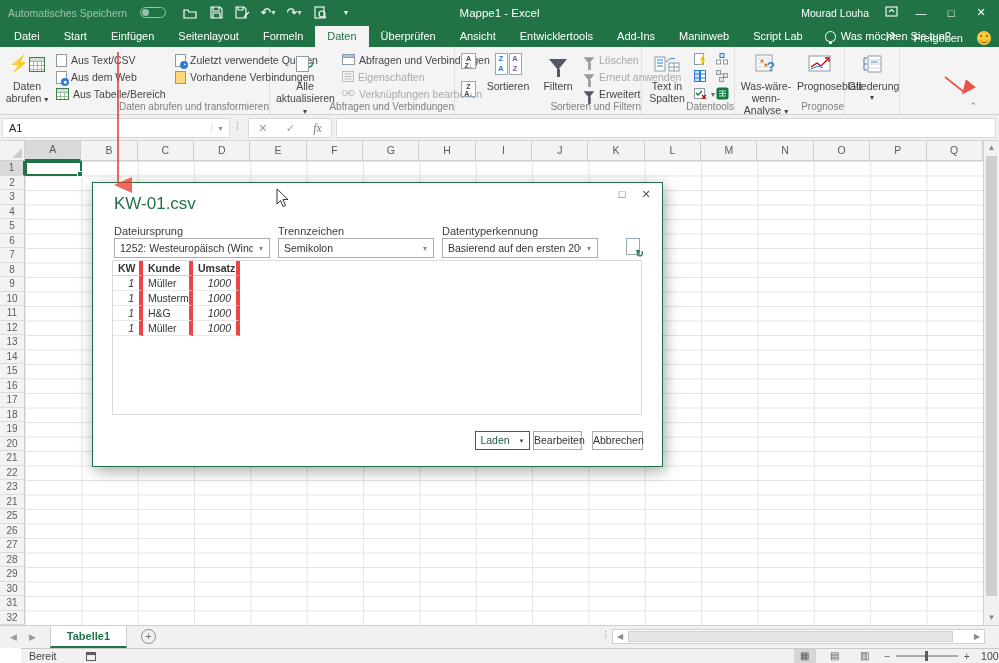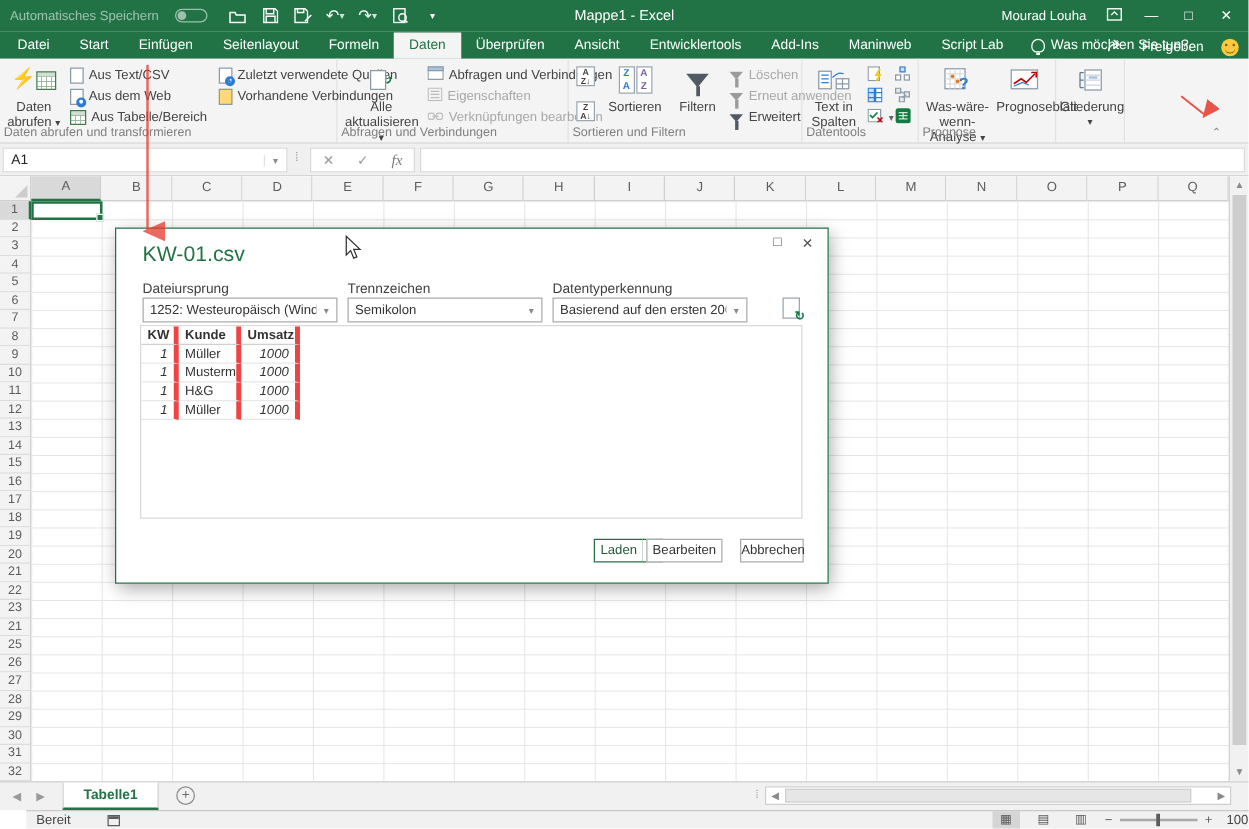--- a/index.html
+++ b/index.html
@@ -29,21 +29,21 @@
   .tabrow-right { position:absolute; right:8px; bottom:2px; display:flex; align-items:center; gap:14px; }
   .share { display:flex; align-items:center; gap:14px; color:#fff; font-size:11px; }
   .share-ic { font-size:12px; }
   .smiley { width:14px; height:14px; border-radius:50%; background:#ffc83d; position:relative; }
   .smiley:before { content:""; position:absolute; left:3px; top:4px; width:2px; height:2px; border-radius:50%; background:#7a5b00; box-shadow:6px 0 0 #7a5b00; }
   .smiley:after { content:""; position:absolute; left:3px; top:7px; width:8px; height:4px; border-bottom:1.5px solid #7a5b00; border-radius:0 0 8px 8px; }
 
   
   .ribbon { position:absolute; left:0; top:47px; width:999px; height:68px; background:#f4f4f4; border-bottom:1px solid #d2d2d2; display:flex; }
   .rgroup { position:relative; height:100%; border-right:1px solid #e1e1e1; }
-  .glabel { position:absolute; bottom:2px; left:3px; right:0; text-align:left; font-size:10px; color:#807f7f; white-space:nowrap; }
+  .glabel { position:absolute; bottom:2px; left:3px; right:0; text-align:right; font-size:10px; color:#807f7f; white-space:nowrap; }
   .bigbtn { position:absolute; top:3px; text-align:center; font-size:10.5px; color:#444; line-height:12px; }
   .bigbtn .bicon { height:28px; display:flex; align-items:center; justify-content:center; margin-bottom:2px; }
   .smallbtn { position:absolute; display:flex; align-items:center; gap:4px; font-size:10.5px; color:#444; white-space:nowrap; height:16px; }
   .smallbtn.disabled { color:#a8a8a8; }
   .caret { font-size:8px; color:#666; }
   .bigbtn .caret { color:#444; }
 
   
   .doc { width:11px; height:13px; background:#fff; border:1px solid #8b9aa7; position:relative; display:inline-block; }
   .doc .bdg { position:absolute; right:-3px; bottom:-3px; width:8px; height:8px; border-radius:50%; font-size:7px; line-height:8px; text-align:center; color:#fff; }
@@ -125,21 +125,21 @@
   .preview { position:absolute; left:19px; top:77px; width:530px; height:155px; border:1px solid #d9d9d9; background:#fff; overflow:hidden; }
   .pv-row { display:flex; }
   .pv-th, .pv-td { height:15px; line-height:15px; font-size:10.5px; padding:0 5px; border-right:4px solid #ef4444; border-bottom:1px solid #e8e8e8; overflow:hidden; }
   .pv-th { font-weight:bold; color:#333; border-bottom:1px solid #cfcfcf; background:#fff; }
   .pv-td { color:#333; }
   .c0 { width:30px; text-align:right; } .c1 { width:50px; } .c2 { width:47px; text-align:right; }
   .pv-td.c0, .pv-td.c2 { font-style:italic; }
   .dlg-btn { position:absolute; top:248px; height:19px; background:#fff; border:1px solid #ababab; font-size:10.5px; color:#333; text-align:center; line-height:17px; }
   .btn-laden { left:382px; width:40px; border:1px solid #217346; color:#1e5c38; }
   .btn-laden-dd { left:421px; width:16px; border:1px solid #217346; border-left:none; color:#1e5c38; font-size:7px; }
-  .btn-bearbeiten { left:424px; width:61px; }
+  .btn-bearbeiten { left:440px; width:49px; }
   .btn-abbrechen { left:499px; width:51px; }
 
   
   .overlay { position:absolute; left:0; top:0; pointer-events:none; }
 </style>
 </head>
 <body>
 
 <div class="app">
 

